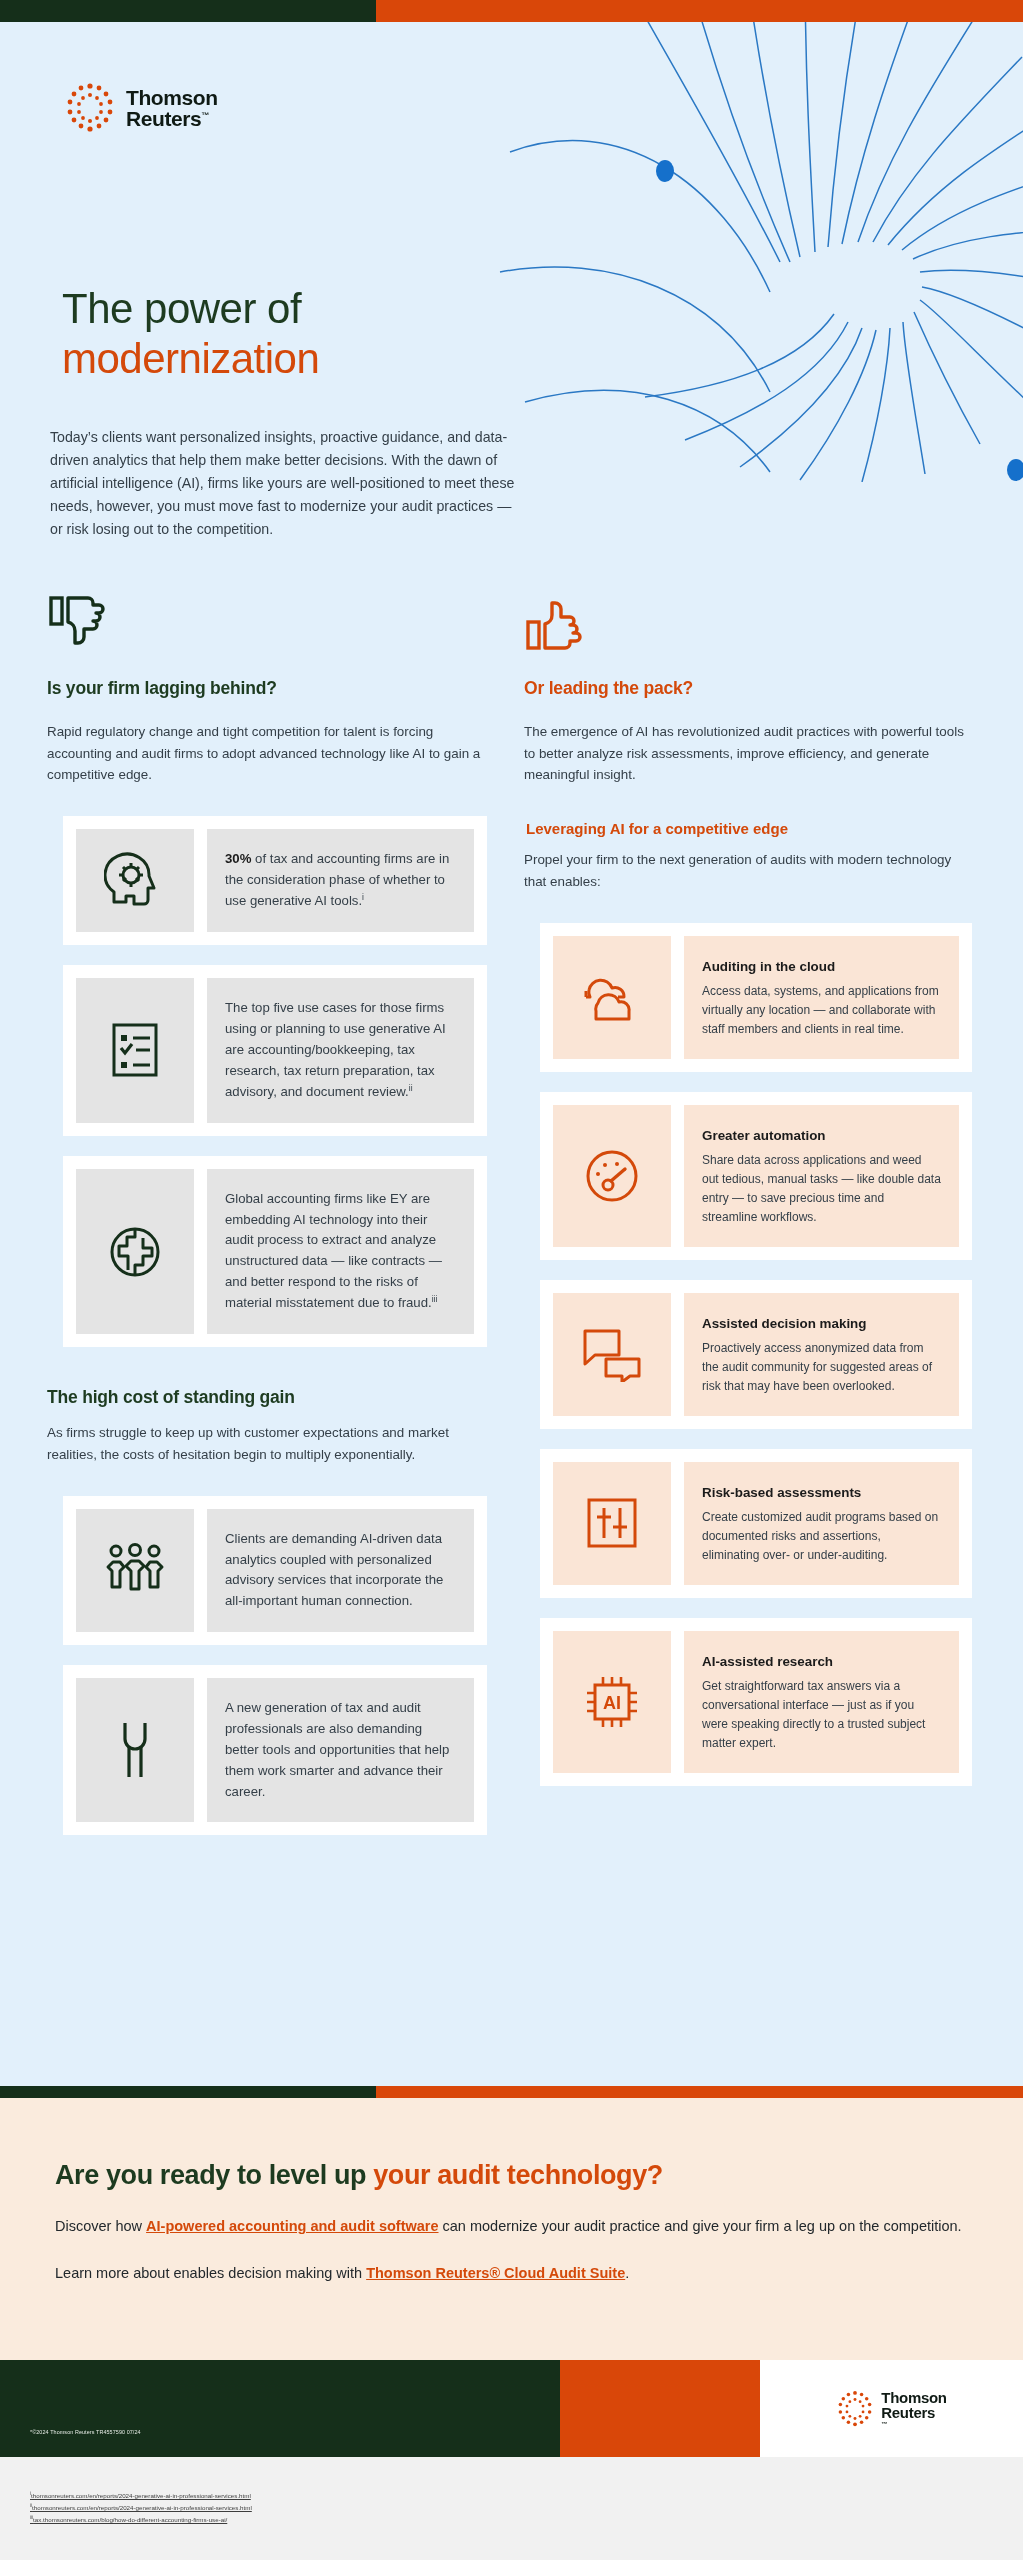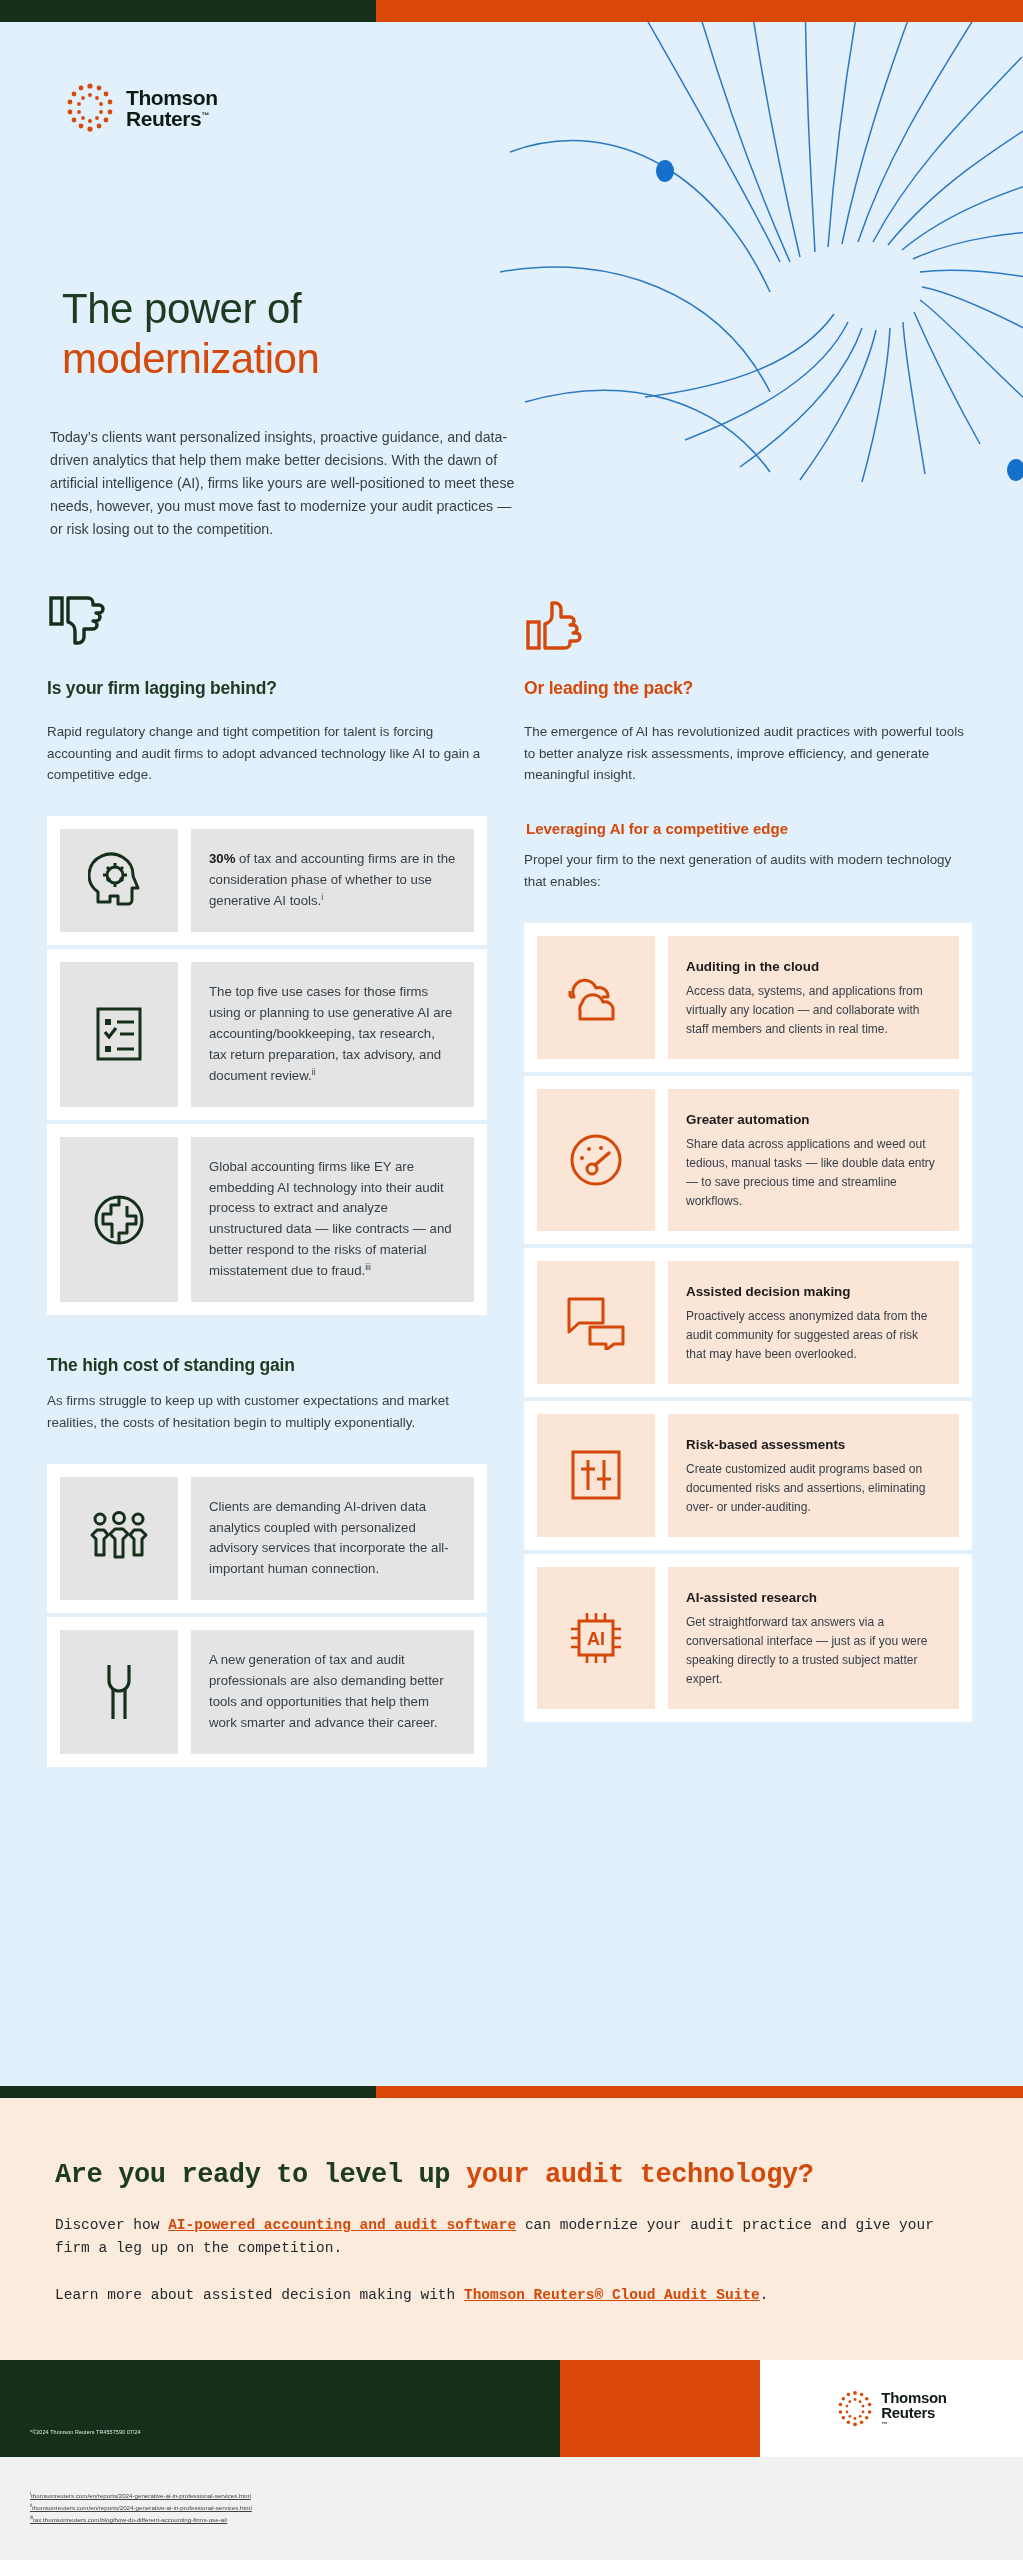--- a/index.html
+++ b/index.html
@@ -59,21 +59,21 @@
 
   .icon-big { height: 62px; margin-bottom: 18px; }
   .sec-head { font-size: 17.5px; font-weight: 700; letter-spacing: -0.2px; margin-bottom: 22px; }
   .sec-head.green { color: #1d3b20; }
   .sec-head.orange { color: #d4490a; }
   .sec-body { font-size: 13.4px; line-height: 1.62; color: #343f48; }
 
   .sub-head { font-size: 15px; font-weight: 700; color: #d4490a; margin: 34px 2px 12px; }
 
   
-  .cards { margin-top: 30px; display: flex; flex-direction: column; gap: 4px; }
+  .cards { margin-top: 30px; display: flex; flex-direction: column; gap: 20px; margin-left: 16px; }
   .card { background: #ffffff; padding: 13px; display: flex; gap: 13px; }
   .card .ico-box {
     width: 118px; flex: 0 0 118px;
     background: #e4e4e4;
     display: flex; align-items: center; justify-content: center;
   }
   .card .txt-box {
     flex: 1; background: #e4e4e4;
     padding: 20px 18px;
     font-size: 13.2px; line-height: 1.58; color: #343f48;
@@ -90,21 +90,21 @@
 
   .mid-head { margin-top: 40px; font-size: 17.5px; font-weight: 700; color: #1d3b20; letter-spacing: -0.2px; }
   .mid-body { margin-top: 14px; font-size: 13.4px; line-height: 1.62; color: #343f48; }
 
   
   .cta-bars { position: absolute; top: 2086px; left: 0; width: 1023px; height: 12px; display: flex; }
   .cta-bars .green { width: 376px; background: #152f1a; }
   .cta-bars .orange { flex: 1; background: #d94709; }
   .cta {
     position: absolute; top: 2098px; left: 0; width: 1023px; height: 262px;
-    background: #faebdd; padding: 62px 55px 0 55px; font-family: Liberation Mono, monospace;
+    background: #faebdd; padding: 62px 55px 0 55px;
   }
   .cta h2 { font-size: 27px; font-weight: 700; color: #1d3b20; letter-spacing: -0.4px; }
   .cta h2 .hl { color: #d4490a; }
   .cta p { margin-top: 24px; font-size: 14.5px; line-height: 1.6; color: #22282c; }
   .cta p a { color: #d4490a; font-weight: 700; text-decoration: underline; }
 
   
   .footer { position: absolute; top: 2360px; left: 0; width: 1023px; height: 97px; display: flex; background: #ffffff; }
   .footer .green { width: 560px; background: #152f1a; position: relative; }
   .footer .orange { width: 200px; background: #d94709; }
@@ -387,21 +387,21 @@
   </div>
 
   <div class="cta-bars">
     <div class="green"></div>
     <div class="orange"></div>
   </div>
 
   <div class="cta">
     <h2><span>Are you ready to level up </span><span class="hl">your audit technology?</span></h2>
     <p><span>Discover how </span><a href="#">AI-powered accounting and audit software</a><span> can modernize your audit practice and give your firm a leg up on the competition.</span></p>
-    <p><span>Learn more about assisted decision making with </span><a href="#">Thomson Reuters® Cloud Audit Suite</a><span>.</span></p>
+    <p><span>Learn more about enables decision making with </span><a href="#">Thomson Reuters® Cloud Audit Suite</a><span>.</span></p>
   </div>
 
   <div class="botpad"></div>
   <div class="footer">
     <div class="green">
       <div class="copyright">*©2024 Thomson Reuters TR4557590 07/24</div>
     </div>
     <div class="orange"></div>
     <div class="white">
       <div class="footer-logo">

